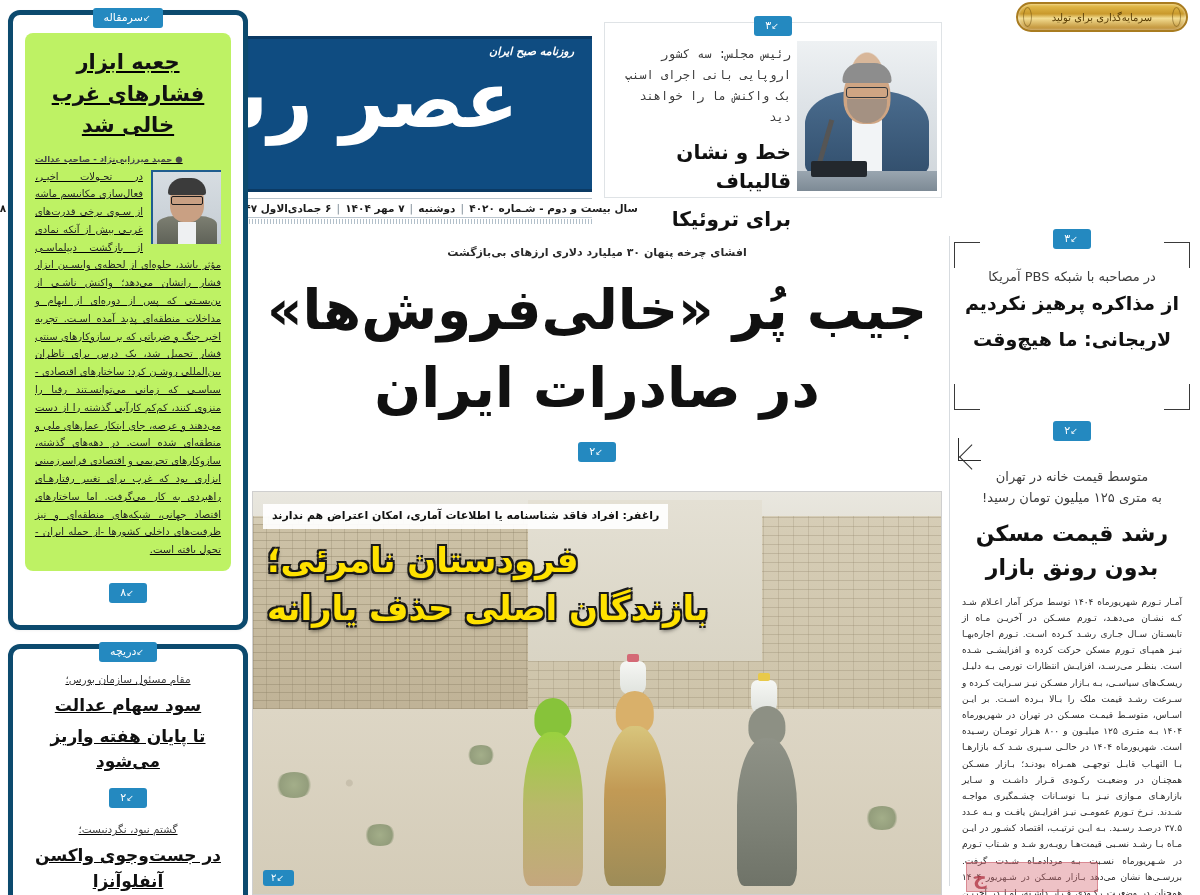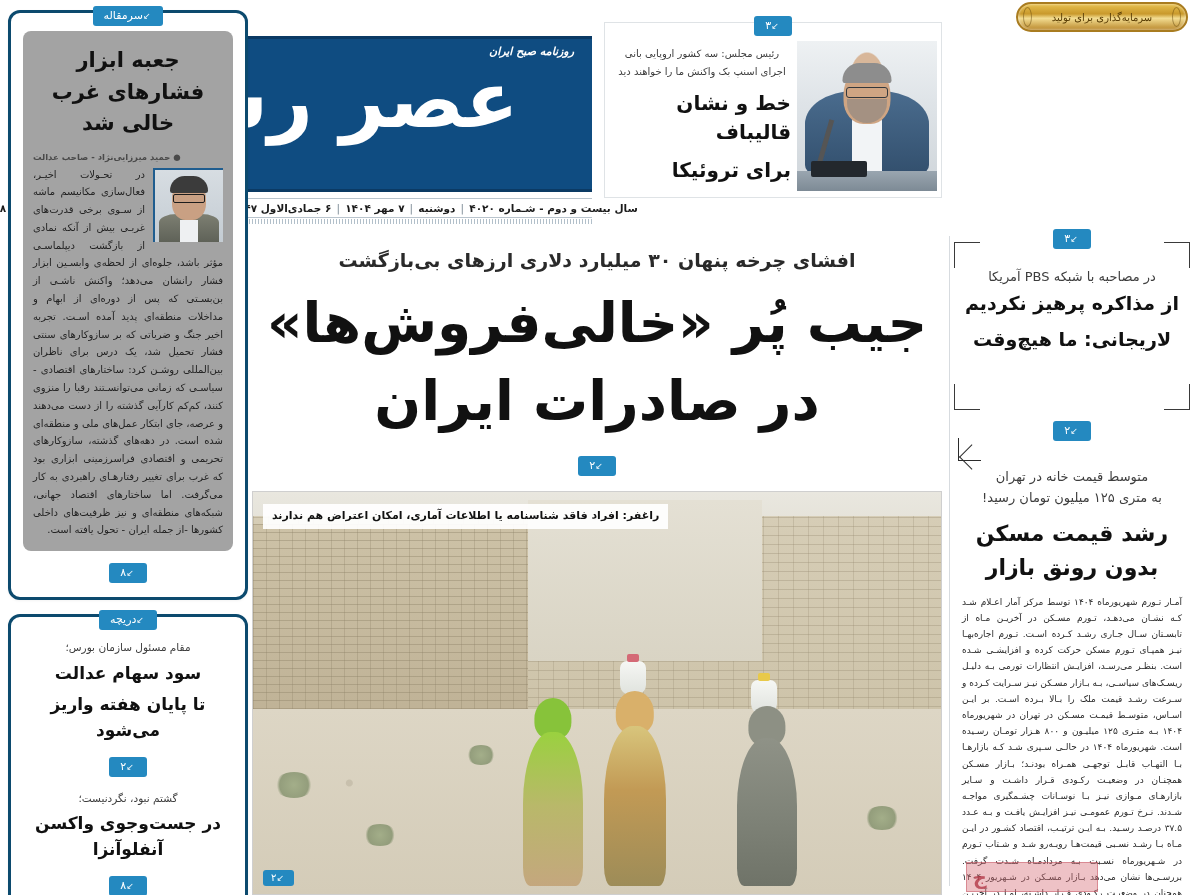--- a/index.html
+++ b/index.html
@@ -118,26 +118,26 @@
   }
   .tp-hair{ position:absolute; left:50%; transform:translateX(-50%); top:22px; width:49px; height:20px; background:#8d8d8d; border-radius:24px 24px 4px 4px;}
   .tp-beard{ position:absolute; left:50%; transform:translateX(-50%); top:58px; width:40px; height:24px; background:rgba(130,130,130,.55); border-radius:0 0 20px 20px;}
   .tp-glass{ position:absolute; left:50%; transform:translateX(-50%); top:46px; width:42px; height:11px; border:1.6px solid #33383d; border-radius:3px;}
   .tp-mic{ position:absolute; left:26px; bottom:26px; width:5px; height:46px; background:#555; transform:rotate(16deg);}
   .tp-desk{ position:absolute; left:0; right:0; bottom:0; height:20px; background:linear-gradient(180deg,#9aa6b0,#7d8a95);}
   .tp-lap{ position:absolute; left:14px; bottom:14px; width:56px; height:16px; background:#23282d; border-radius:2px;}
   .teaser-txt{
     position:absolute; right:150px; left:8px; top:22px;
   }
-  .teaser .kicker{ font-size:10px; line-height:1.75; }
+  .teaser .kicker{ text-align:right; font-size:12px; line-height:1.75;font-family:Liberation Mono, monospace; }
   .teaser .hl{ text-align:right; font-size:20px; margin-top:9px; line-height:1.45;}
 
   
   .mainhead{ position:absolute; top:244px; right:258px; width:690px; }
-  .mainhead .kicker{ font-size:19px; font-weight:bold; color:#2a2a2a; }
+  .mainhead .kicker{ font-size:11px; font-weight:bold; color:#2a2a2a; }
   .mainhead .hl1{ font-size:55px; margin-top:10px; }
   .mainhead .hl2{ font-size:55px; margin-top:2px; }
   .mainhead .badge-wrap{ margin-top:14px; }
 
   
   .mainphoto{
     position:absolute; top:491px; right:258px; width:690px; height:404px;
     overflow:hidden; border:1px solid #cfcfcf;
     background:linear-gradient(180deg,#cfc7b4 0%,#d8d0bd 34%,#ddd6c6 60%,#e0dacb 100%);
   }
@@ -188,26 +188,26 @@
     text-shadow:
       -2px -2px 0 #1a1a1a, 2px -2px 0 #1a1a1a,
       -2px  2px 0 #1a1a1a, 2px  2px 0 #1a1a1a,
        0   3px 4px rgba(0,0,0,.55);
   }
   .mainphoto .badge{ position:absolute; left:10px; bottom:8px; padding:3px 8px; font-size:10px;}
 
   
   .leftcol{ position:absolute; top:10px; left:8px; width:240px; }
   .card{
-    background:#fff; border:3px solid #0c4a6e; border-radius:12px;
+    background:#fff; border:5px solid #0c4a6e; border-radius:12px;
     box-shadow:0 1px 3px rgba(0,0,0,.05);
-    padding:18px 12px 14px; position:relative; margin-bottom:14px;
+    padding:18px 12px 22px; position:relative; margin-bottom:14px;text-decoration:underline;
   }
   .card .badge-wrap{ position:absolute; top:-9px; left:0; right:0; }
-  .edi-inner{ background:#a3a3a3; border-radius:8px; padding:14px 10px 12px; }
+  .edi-inner{ background:#bef264; border-radius:8px; padding:14px 10px 12px; }
   .edi-hl{ font-size:21px; font-weight:bold; text-align:center; line-height:1.5; color:#111; }
   .edi-byline{ font-size:8.5px; color:#4a4a4a; text-align:left; margin:12px 0 4px; font-weight:bold; }
   .edi-body{ font-size:10px; line-height:1.78; color:#232323; text-align:justify; }
   .edi-photo{
     float:right; width:70px; height:74px; margin:2px 0 3px 8px;
     background:linear-gradient(180deg,#d7dde2 0%,#c4ccd3 100%);
     border-left:2px solid #1f5d8f; border-top:2px solid #1f5d8f;
     position:relative; overflow:hidden;
   }
   .ep-head{ position:absolute; top:10px; left:50%; transform:translateX(-50%); width:34px; height:40px; background:#c9a083; border-radius:46% 46% 40% 40%;}
@@ -348,20 +348,24 @@
       <div class="head" style="background:#d9b06a;"></div>
       <div class="body" style="background:linear-gradient(180deg,#d8c57c 0%,#c29a55 40%,#9d8c58 100%);"></div>
     </div>
 
     <div class="fig" style="right:52%;width:60px;height:188px;">
       <div class="head" style="background:#87c33a;"></div>
       <div class="body" style="background:linear-gradient(180deg,#9ad13f 0%,#b9b86a 48%,#c4a77e 100%);"></div>
     </div>
 
     <div class="photo-caption">راغفر: افراد فاقد شناسنامه یا اطلاعات آماری، امکان اعتراض هم ندارند</div>
+    <div class="photo-hl">
+      <div>فرودستان نامرئی؛</div>
+      <div>بازندگان اصلی حذف یارانه</div>
+    </div>
     <span class="badge"><span class="arw">↙</span><span>۲</span></span>
   </div>
 
   <div class="leftcol">
 
     <div class="card">
       <div class="badge-wrap">
         <span class="badge"><span class="arw">↙</span><span>سرمقاله</span></span>
       </div>
       <div class="edi-inner">

